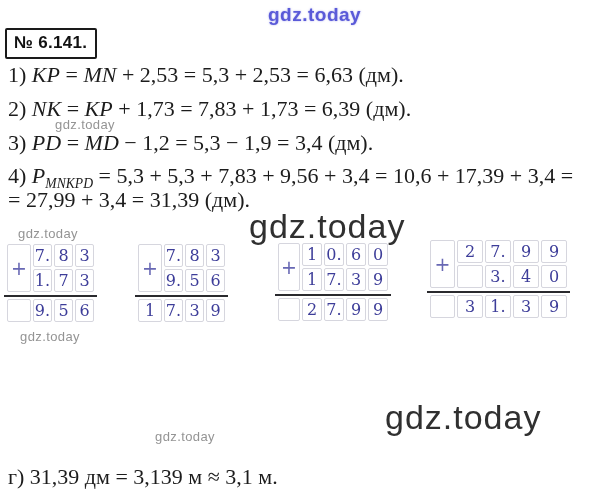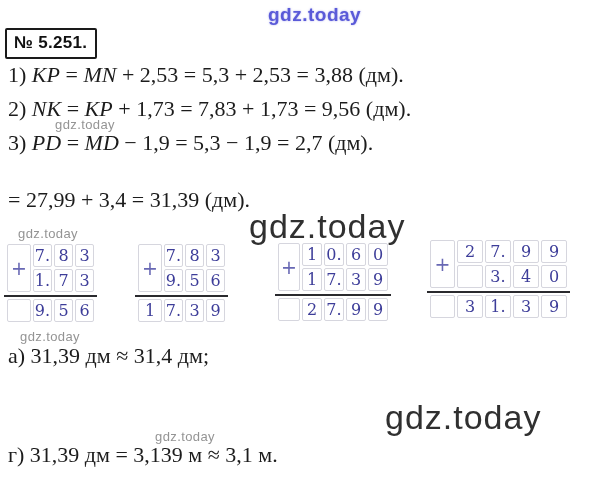--- a/index.html
+++ b/index.html
@@ -68,26 +68,27 @@
     font-size:22px; color:var(--ink);
   }
 </style>
 </head>
 <body>
 
 <div class="page">
 
   <div class="wm-blue">gdz.today</div>
 
-  <div class="numbox">№ 5.251.</div>
+  <div class="numbox">№ 6.141.</div>
 
-  <div class="sline" style="top:62px"><span>1) </span><span class="i">KP</span><span> = </span><span class="i">MN</span><span> + 2,53 = 5,3 + 2,53 = 3,88 (дм).</span></div>
-  <div class="sline" style="top:96px"><span>2) </span><span class="i">NK</span><span> = </span><span class="i">KP</span><span> + 1,73 = 7,83 + 1,73 = 9,56 (дм).</span></div>
+  <div class="sline" style="top:62px"><span>1) </span><span class="i">KP</span><span> = </span><span class="i">MN</span><span> + 2,53 = 5,3 + 2,53 = 6,63 (дм).</span></div>
+  <div class="sline" style="top:96px"><span>2) </span><span class="i">NK</span><span> = </span><span class="i">KP</span><span> + 1,73 = 7,83 + 1,73 = 6,39 (дм).</span></div>
   <div class="wm-small" style="left:55px; top:117px">gdz.today</div>
-  <div class="sline" style="top:130px"><span>3) </span><span class="i">PD</span><span> = </span><span class="i">MD</span><span> − 1,9 = 5,3 − 1,9 = 2,7 (дм).</span></div>
+  <div class="sline" style="top:130px"><span>3) </span><span class="i">PD</span><span> = </span><span class="i">MD</span><span> − 1,2 = 5,3 − 1,9 = 3,4 (дм).</span></div>
+  <div class="sline" style="top:163px"><span>4) </span><span class="i">P</span><sub class="i">MNKPD</sub><span> = 5,3 + 5,3 + 7,83 + 9,56 + 3,4 = 10,6 + 17,39 + 3,4 =</span></div>
   <div class="sline" style="top:187px"><span>= 27,99 + 3,4 = 31,39 (дм).</span></div>
 
   <div class="wm-large" style="left:249px; top:207px">gdz.today</div>
   <div class="wm-small" style="left:18px; top:226px">gdz.today</div>
 
   <div class="agrid" id="grid1" style="grid-template-columns: var(--pw) repeat(3, var(--dw)); grid-template-rows: var(--rh) var(--rh) 3px var(--rh);">
       <div class="cell plus-cell" style="grid-area: 1 / 1 / 3;">+</div>
       <div class="cell" style="grid-area: 1 / 2;">7.</div>
       <div class="cell" style="grid-area: 1 / 3;">8</div>
       <div class="cell" style="grid-area: 1 / 4;">3</div>
@@ -144,19 +145,18 @@
       <div class="sum-line"></div>
       <div class="cell" style="grid-area: 4 / 1;"></div>
       <div class="cell" style="grid-area: 4 / 2;">3</div>
       <div class="cell" style="grid-area: 4 / 3;">1.</div>
       <div class="cell" style="grid-area: 4 / 4;">3</div>
       <div class="cell" style="grid-area: 4 / 5;">9</div>
     </div>
 
   <div class="wm-small" style="left:20px; top:329px">gdz.today</div>
 
-  <div class="rline" style="top:343px">а) 31,39 дм ≈ 31,4 дм;</div>
   <div class="wm-small" style="left:155px; top:429px">gdz.today</div>
   <div class="wm-large" style="left:385px; top:398px">gdz.today</div>
-  <div class="rline" style="top:442px">г) 31,39 дм = 3,139 м ≈ 3,1 м.</div>
+  <div class="rline" style="top:464px">г) 31,39 дм = 3,139 м ≈ 3,1 м.</div>
 
 
 </div>
 
 </body></html>

